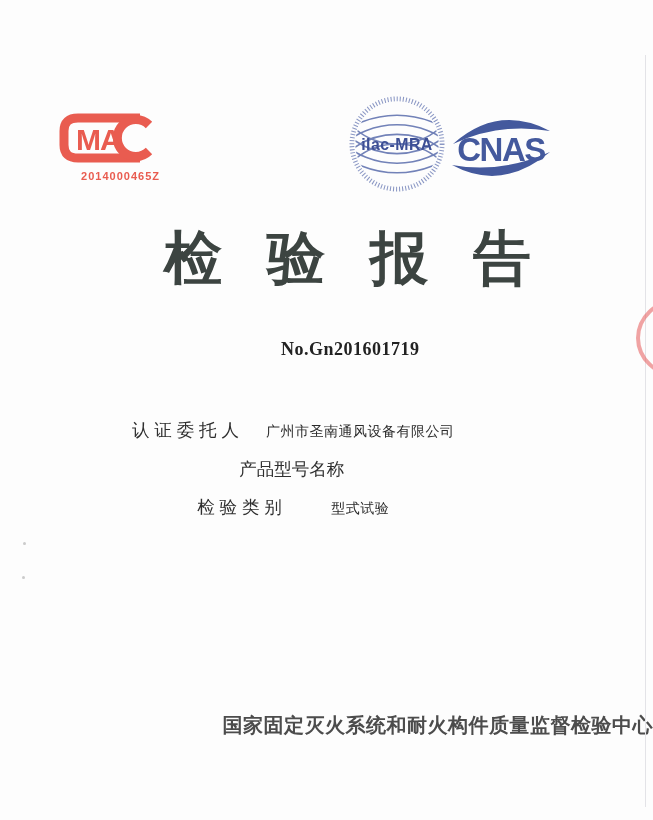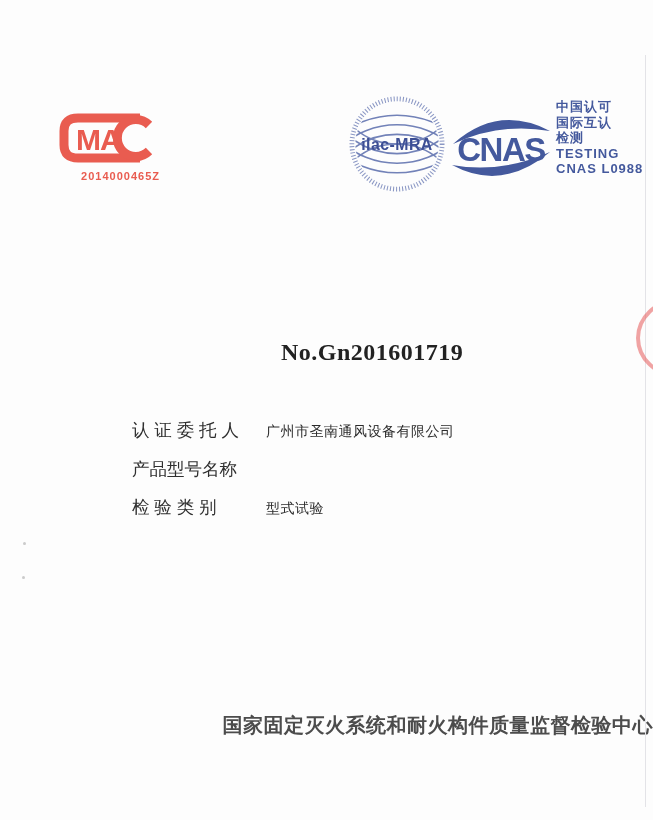--- a/index.html
+++ b/index.html
@@ -20,26 +20,26 @@
     position:absolute;left:556px;top:99px;width:96px;
     color:#44599d;font-size:13px;font-weight:bold;line-height:15.6px;letter-spacing:1px;
   }
   
   .report-title{
     position:absolute;left:164px;top:220px;
     font-size:58px;font-weight:700;color:#3c4441;letter-spacing:45px;white-space:nowrap;
   }
   .report-number{
     position:absolute;left:281px;top:339px;
-    font-family:"Liberation Serif", serif;font-weight:bold;font-size:24px;color:#222;
+    font-family:"Liberation Serif", serif;font-weight:bold;font-size:18px;color:#222;
     letter-spacing:0.5px;
   }
   
   .fields{position:absolute;left:132px;top:419px;}
-  .field-row{display:flex;align-items:baseline;margin-bottom:16px;line-height:22px;}
+  .field-row{display:flex;align-items:baseline;margin-bottom:16px;line-height:22px;justify-content:center;}
   .field-label{
     min-width:108px;font-size:17.5px;color:#2f2f2f;white-space:nowrap;
   }
   .field-value{
     margin-left:26px;font-size:14px;color:#2b2b2b;letter-spacing:0.5px;white-space:nowrap;
     font-family:"DejaVu Sans Mono", monospace;
   }
   
   .footer-center{
     position:absolute;left:0;top:712px;width:100%;text-align:right;
@@ -94,28 +94,22 @@
   </div>
 
   <div class="logo-block cnas-block">
     <svg viewBox="0 0 106 76" width="106" height="76">
       <path d="M 5,34 Q 50,-6 102,21 Q 52,12 5,34 Z" fill="#44599d"></path>
       <path d="M 102,42 Q 54,82 4,55 Q 52,64 102,42 Z" fill="#44599d"></path>
       <text x="53" y="51" text-anchor="middle" font-size="33" font-weight="800" letter-spacing="-1.5" fill="#44599d">CNAS</text>
     </svg>
   </div>
 
-  <div class="cnas-side">
-    <div>中国认可</div>
-    <div>国际互认</div>
-    <div>检测</div>
-    <div>TESTING</div>
-    <div>CNAS L0988</div>
-  </div>
 
+  <div class="report-title">检验报告</div>
 
   <div class="report-number">No.Gn201601719</div>
 
   <div class="fields">
     <div class="field-row">
       <span class="field-label">认 证 委 托 人</span>
       <span class="field-value">广州市圣南通风设备有限公司</span>
     </div>
     <div class="field-row">
       <span class="field-label">产品型号名称</span>

